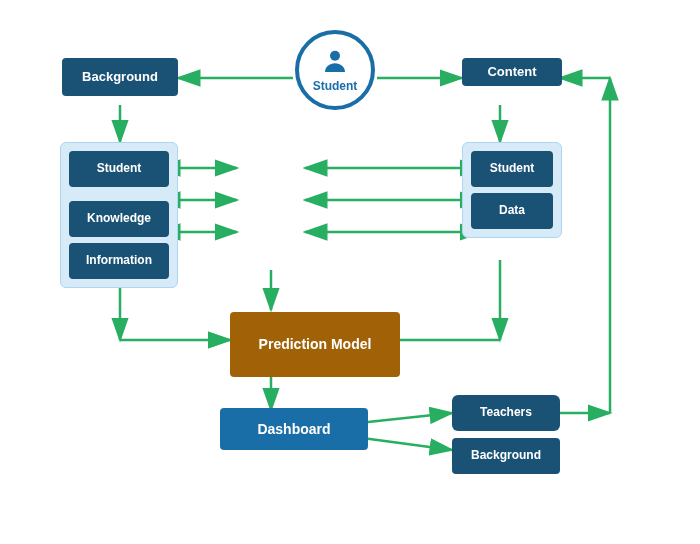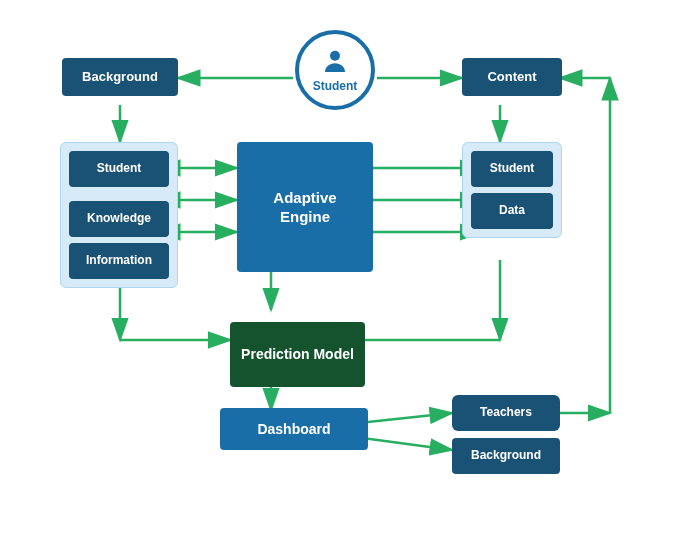--- a/index.html
+++ b/index.html
@@ -147,50 +147,47 @@
       <circle cx="12" cy="7" r="4"></circle>
       <path d="M4 20c0-4 3.6-7 8-7s8 3 8 7"></path>
     </svg>
     <span>Student</span>
   </div>
 
   <div class="box" style="left:62px; top:58px; width:116px; height:38px;">
     <span>Background</span>
   </div>
 
-  <div class="box" style="left:462px; top:58px; width:100px; height:38px;">
+  <div class="box" style="left:462px; top:58px; width:100px; height:28px;">
     <span>Content</span>
   </div>
 
   <div class="box-group" style="left:60px; top:142px; width:118px;">
     <div class="box" style="height:36px; font-size:12px;">
       <span>Student</span>
     </div>
     <div class="box" style="height:36px; font-size:12px;margin-top:8px;">
       <span>Knowledge</span>
     </div>
     <div class="box" style="height:36px; font-size:12px;">
       <span>Information</span>
     </div>
   </div>
 
-  <div class="box" style="left:237px; top:142px; width:136px; height:130px; font-size:15px; background:#1a6ea8;">
-    <span>Adaptive Engine</span>
-  </div>
 
   <div class="box-group" style="left:462px; top:142px; width:100px;">
     <div class="box" style="height:36px; font-size:12px;">
       <span>Student</span>
     </div>
     <div class="box" style="height:36px; font-size:12px;">
       <span>Data</span>
     </div>
   </div>
 
-  <div class="box" style="left:230px; top:322px; width:135px; height:65px; font-size:14px; background:#14532d;">
+  <div class="box" style="left:230px; top:312px; width:170px; height:65px; font-size:14px; background:#a16207;">
     <span>Prediction Model</span>
   </div>
 
   <div class="box" style="left:220px; top:408px; width:148px; height:42px; font-size:14px; background:#1a6ea8;">
     <span>Dashboard</span>
   </div>
 
   <div class="box" style="left:452px; top:395px; width:108px; height:36px; font-size:12px;border-radius:6px;">
     <span>Teachers</span>
   </div>

